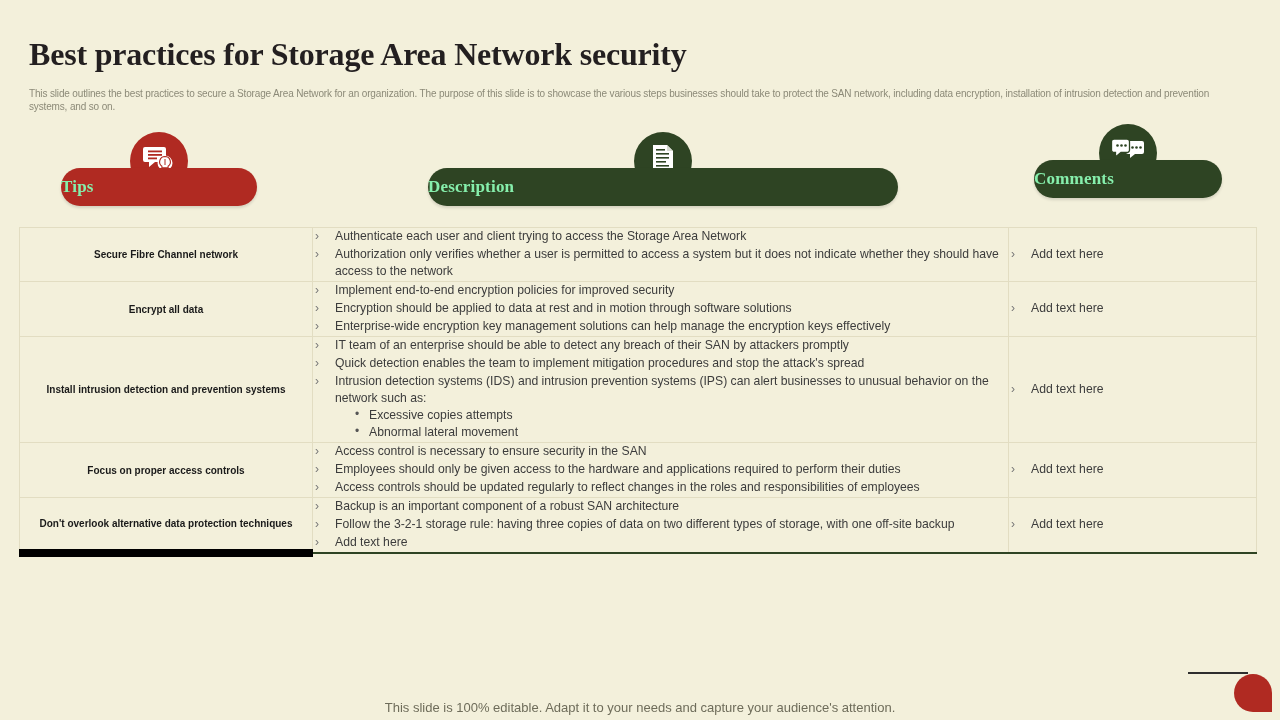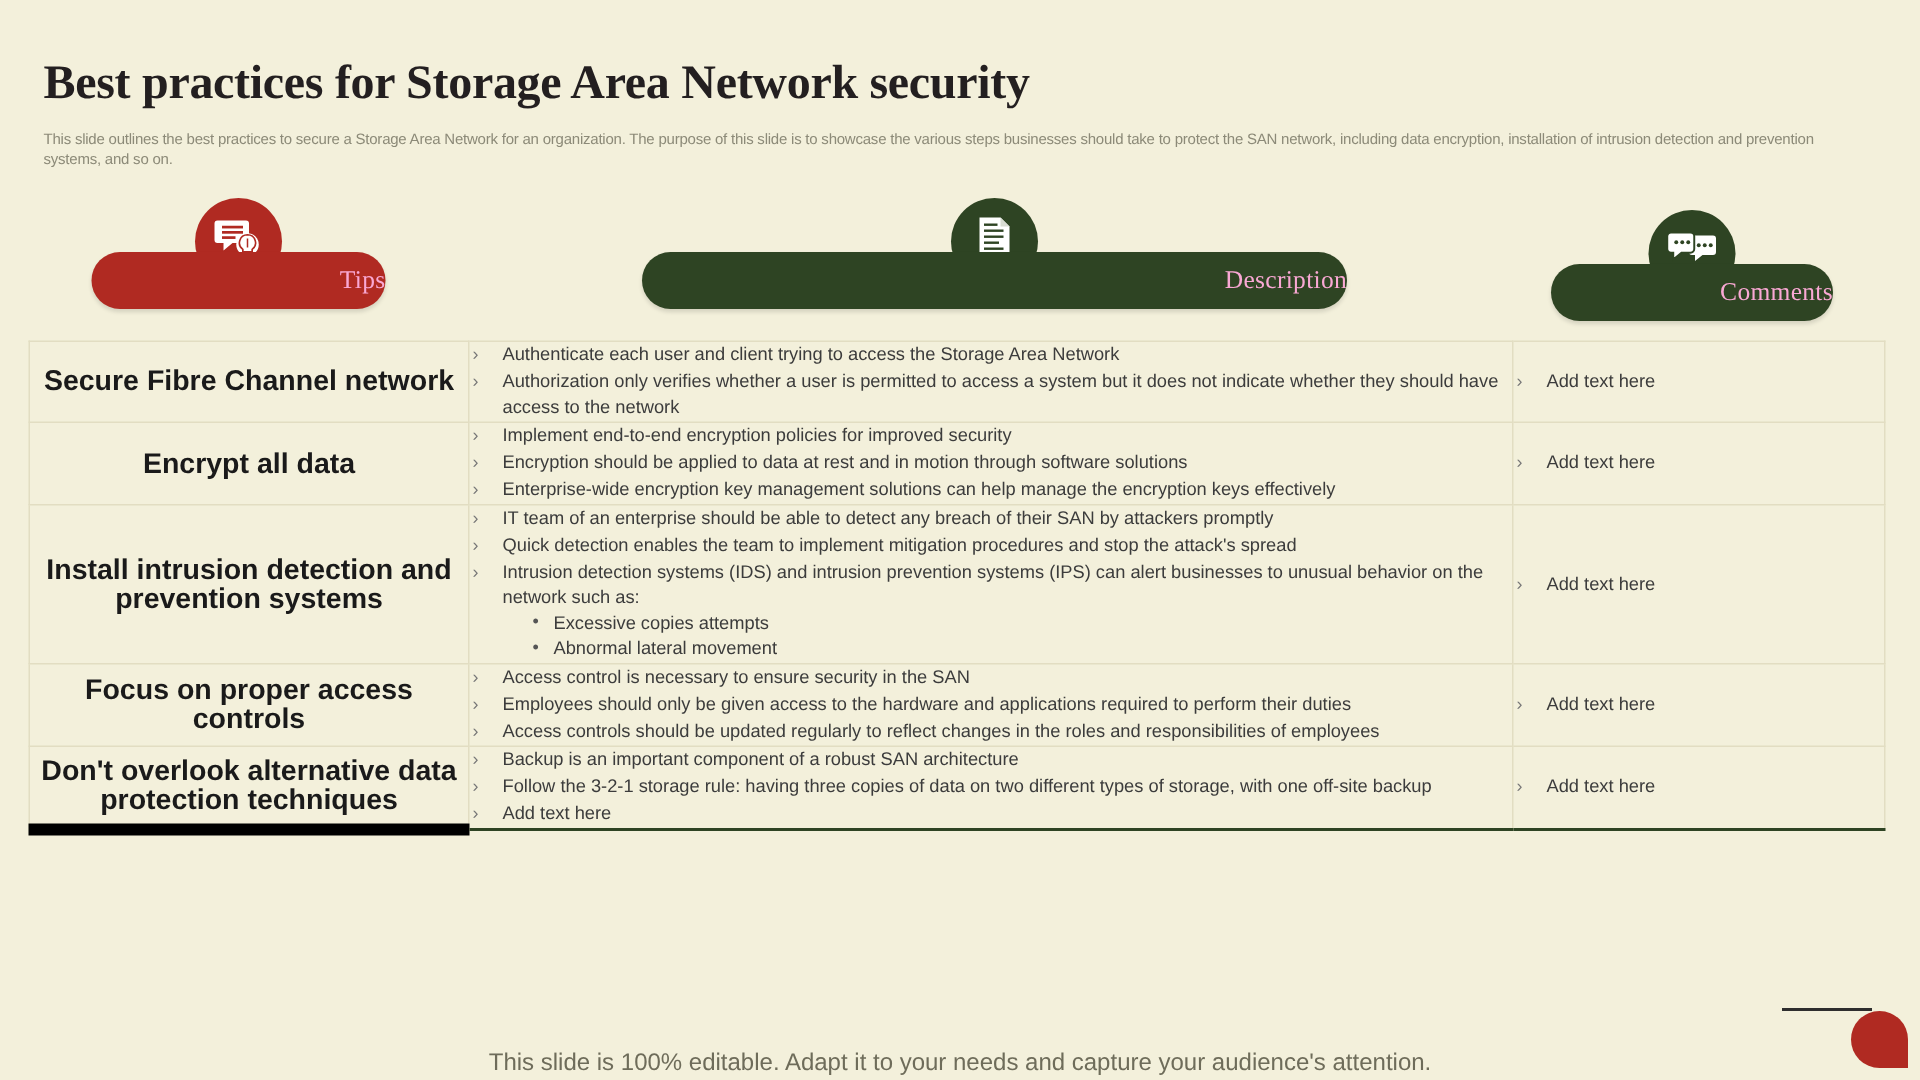--- a/index.html
+++ b/index.html
@@ -55,35 +55,35 @@
     justify-content: center;
     position: relative;
     z-index: 1;
   }
   .badge-pill {
     margin-top: -22px;
     height: 38px;
     border-radius: 19px;
     display: flex;
     align-items: center;
-    justify-content: flex-end;
-    color: #f9a8d4;
+    justify-content: flex-start;
+    color: #86efac;
     font-family: "Liberation Serif", serif;
-    font-weight: normal;
+    font-weight: bold;
     font-size: 17px;
     letter-spacing: 0.2px;
     box-shadow: 0 2px 3px rgba(0,0,0,0.13);
     position: relative;
     z-index: 2;
   }
   #header-tips { left: 61px; top: 132px; }
   #header-tips .badge-pill { width: 196px; }
   #header-description { left: 428px; top: 132px; }
   #header-description .badge-pill { width: 470px; }
-  #header-comments { left: 1034px; top: 140px; }
+  #header-comments { left: 1034px; top: 124px; }
   #header-comments .badge-pill { width: 188px; }
 
   
   #practices-table {
     position: absolute;
     left: 19px;
     top: 227px;
     width: 1236px;
     border-collapse: collapse;
     table-layout: fixed;
@@ -97,21 +97,21 @@
   #practices-table tr:last-child td.tip-cell {
     border-bottom: 8px solid #000000;
   }
   #practices-table tr:last-child td.desc-cell,
   #practices-table tr:last-child td.comment-cell {
     border-bottom: 2px solid #2e4423;
   }
   td.tip-cell {
     width: 292px;
     text-align: center;
-    font-size: 19px;
+    font-size: 10px;
     font-weight: bold;
     color: #1a1a1a;
     line-height: 19px;
     padding: 6px 18px;
   }
   td.desc-cell {
     width: 695px;
     padding: 10px 14px 10px 14px;
   }
   td.comment-cell {
@@ -158,21 +158,21 @@
     font-size: 12px;
   }
 
   
   #footer-note {
     position: absolute;
     left: 0;
     right: 0;
     top: 700px;
     text-align: center;
-    font-size: 16px;
+    font-size: 13px;
     color: #6e6c5a;
   }
   #corner-blob {
     position: absolute;
     right: 8px;
     bottom: 8px;
     width: 38px;
     height: 38px;
     background: #b02a22;
     border-radius: 50% 50% 0 50%;

